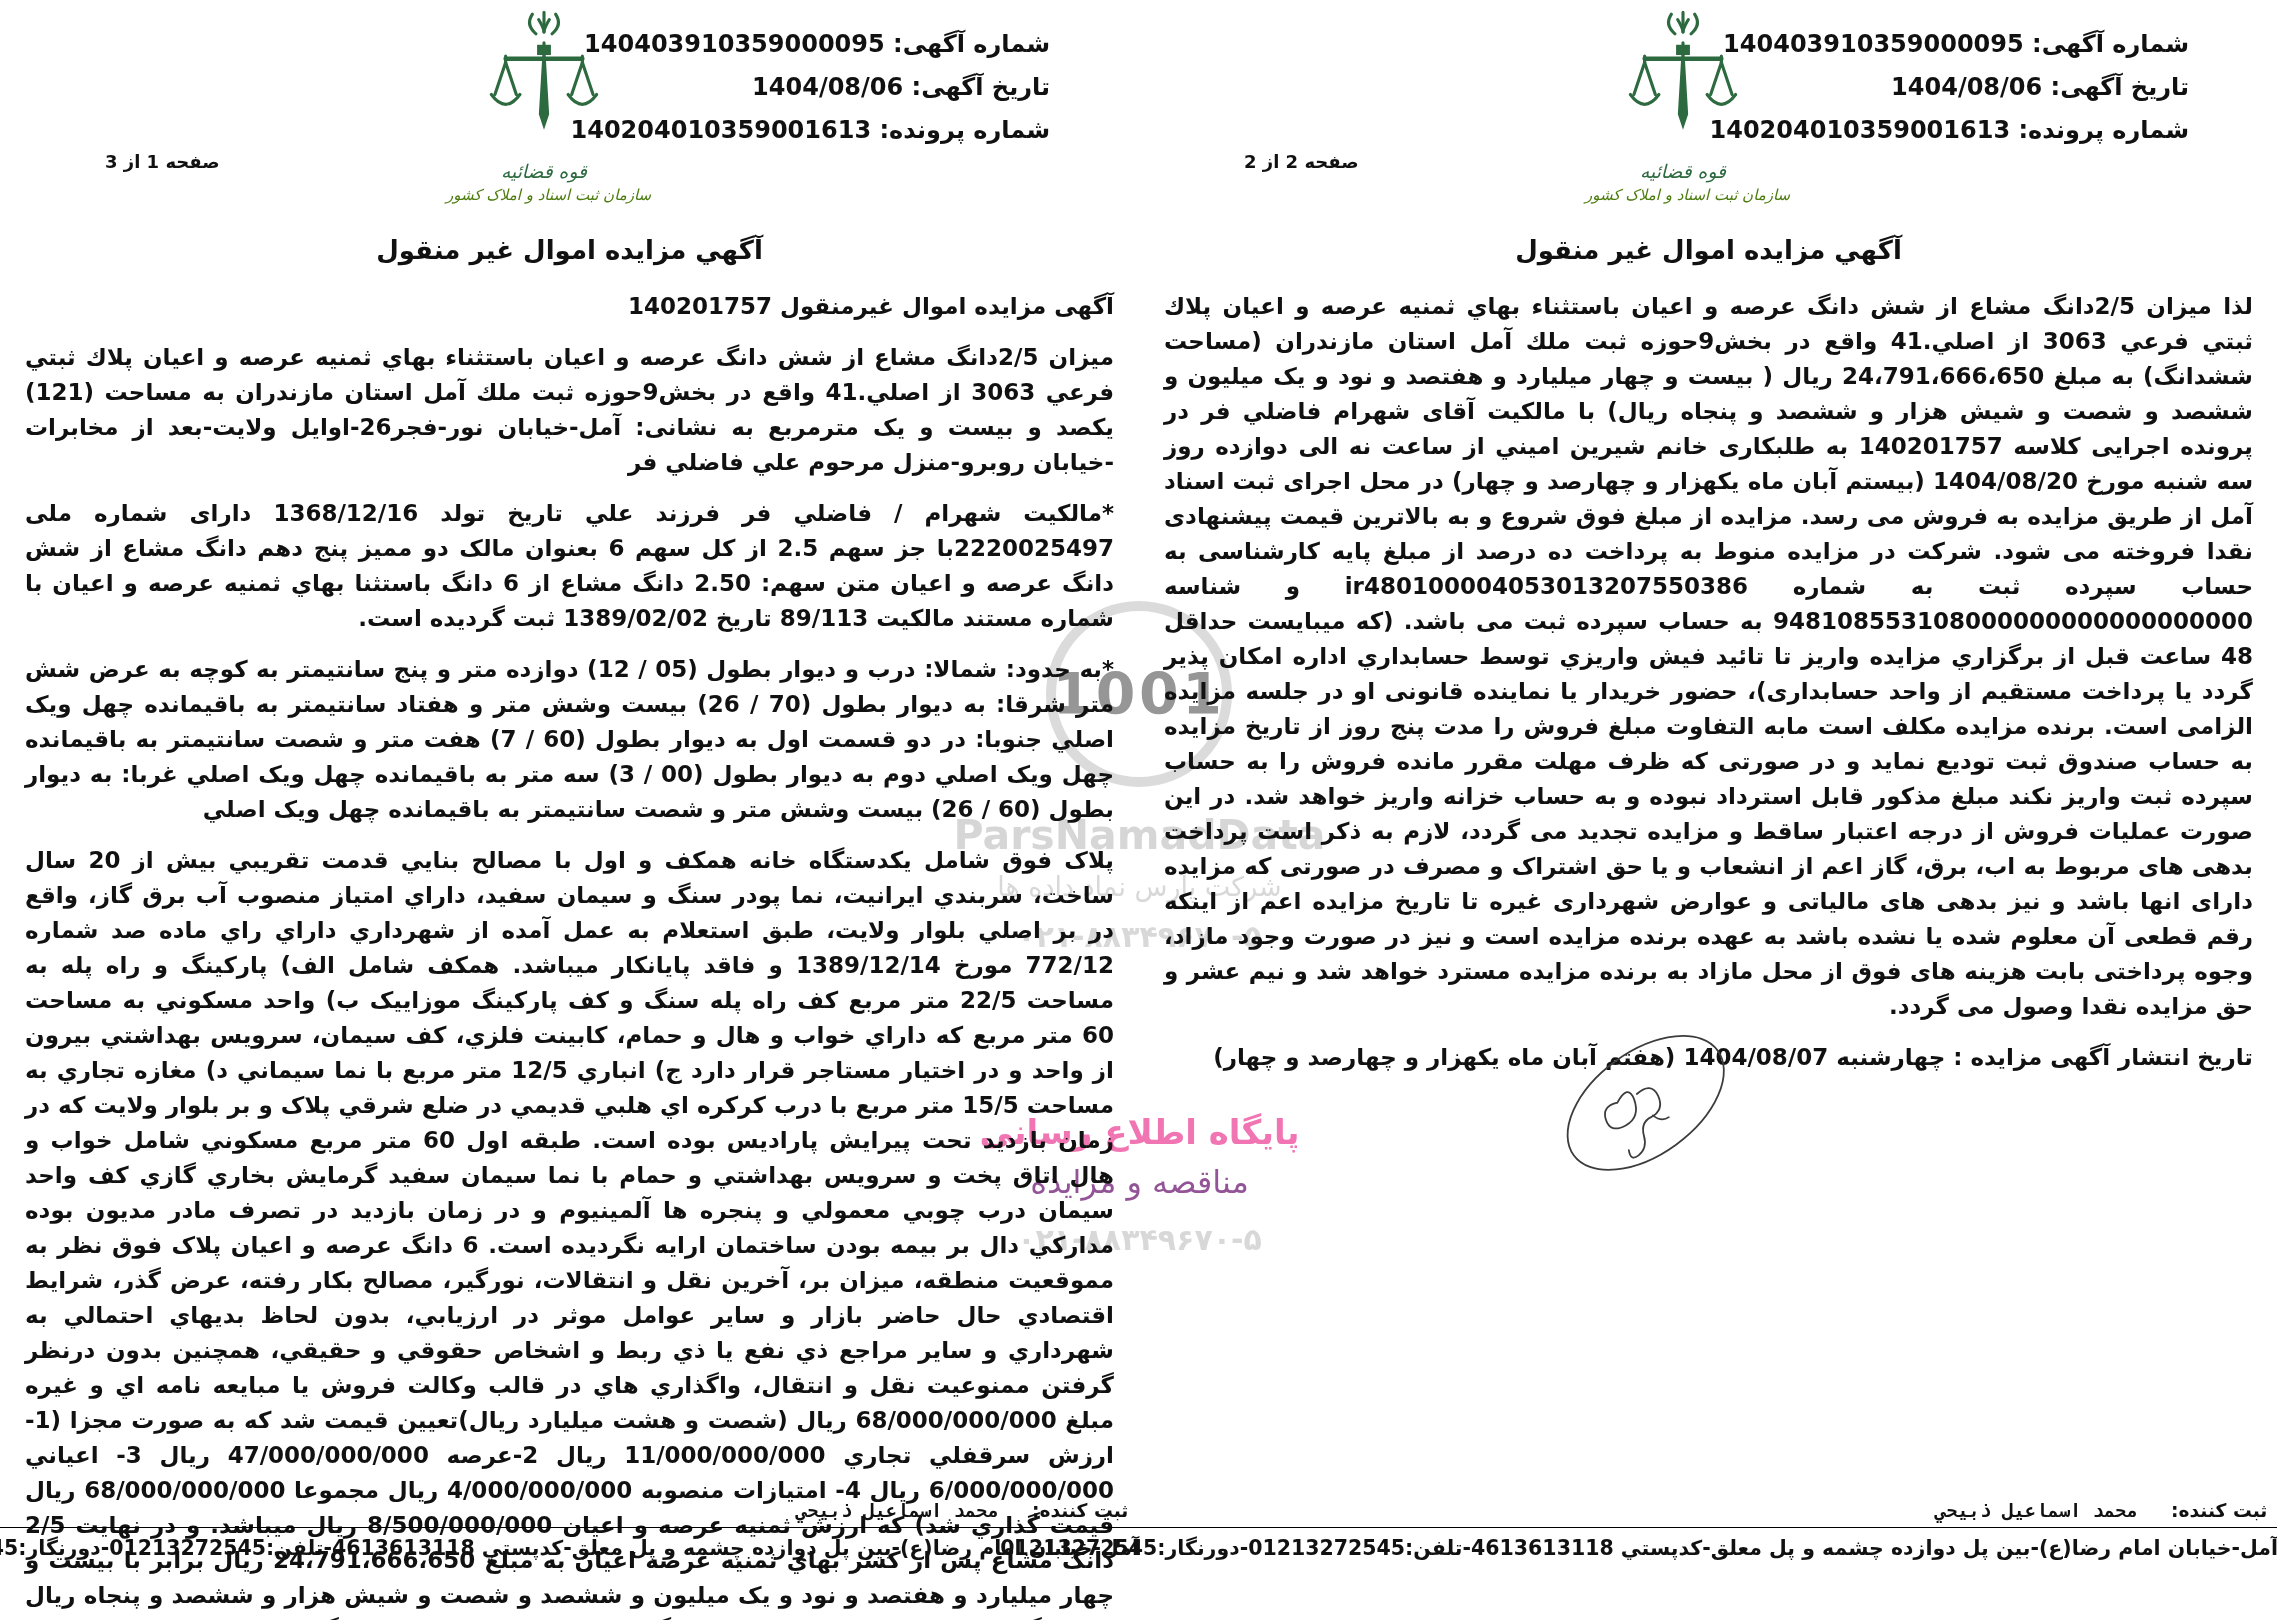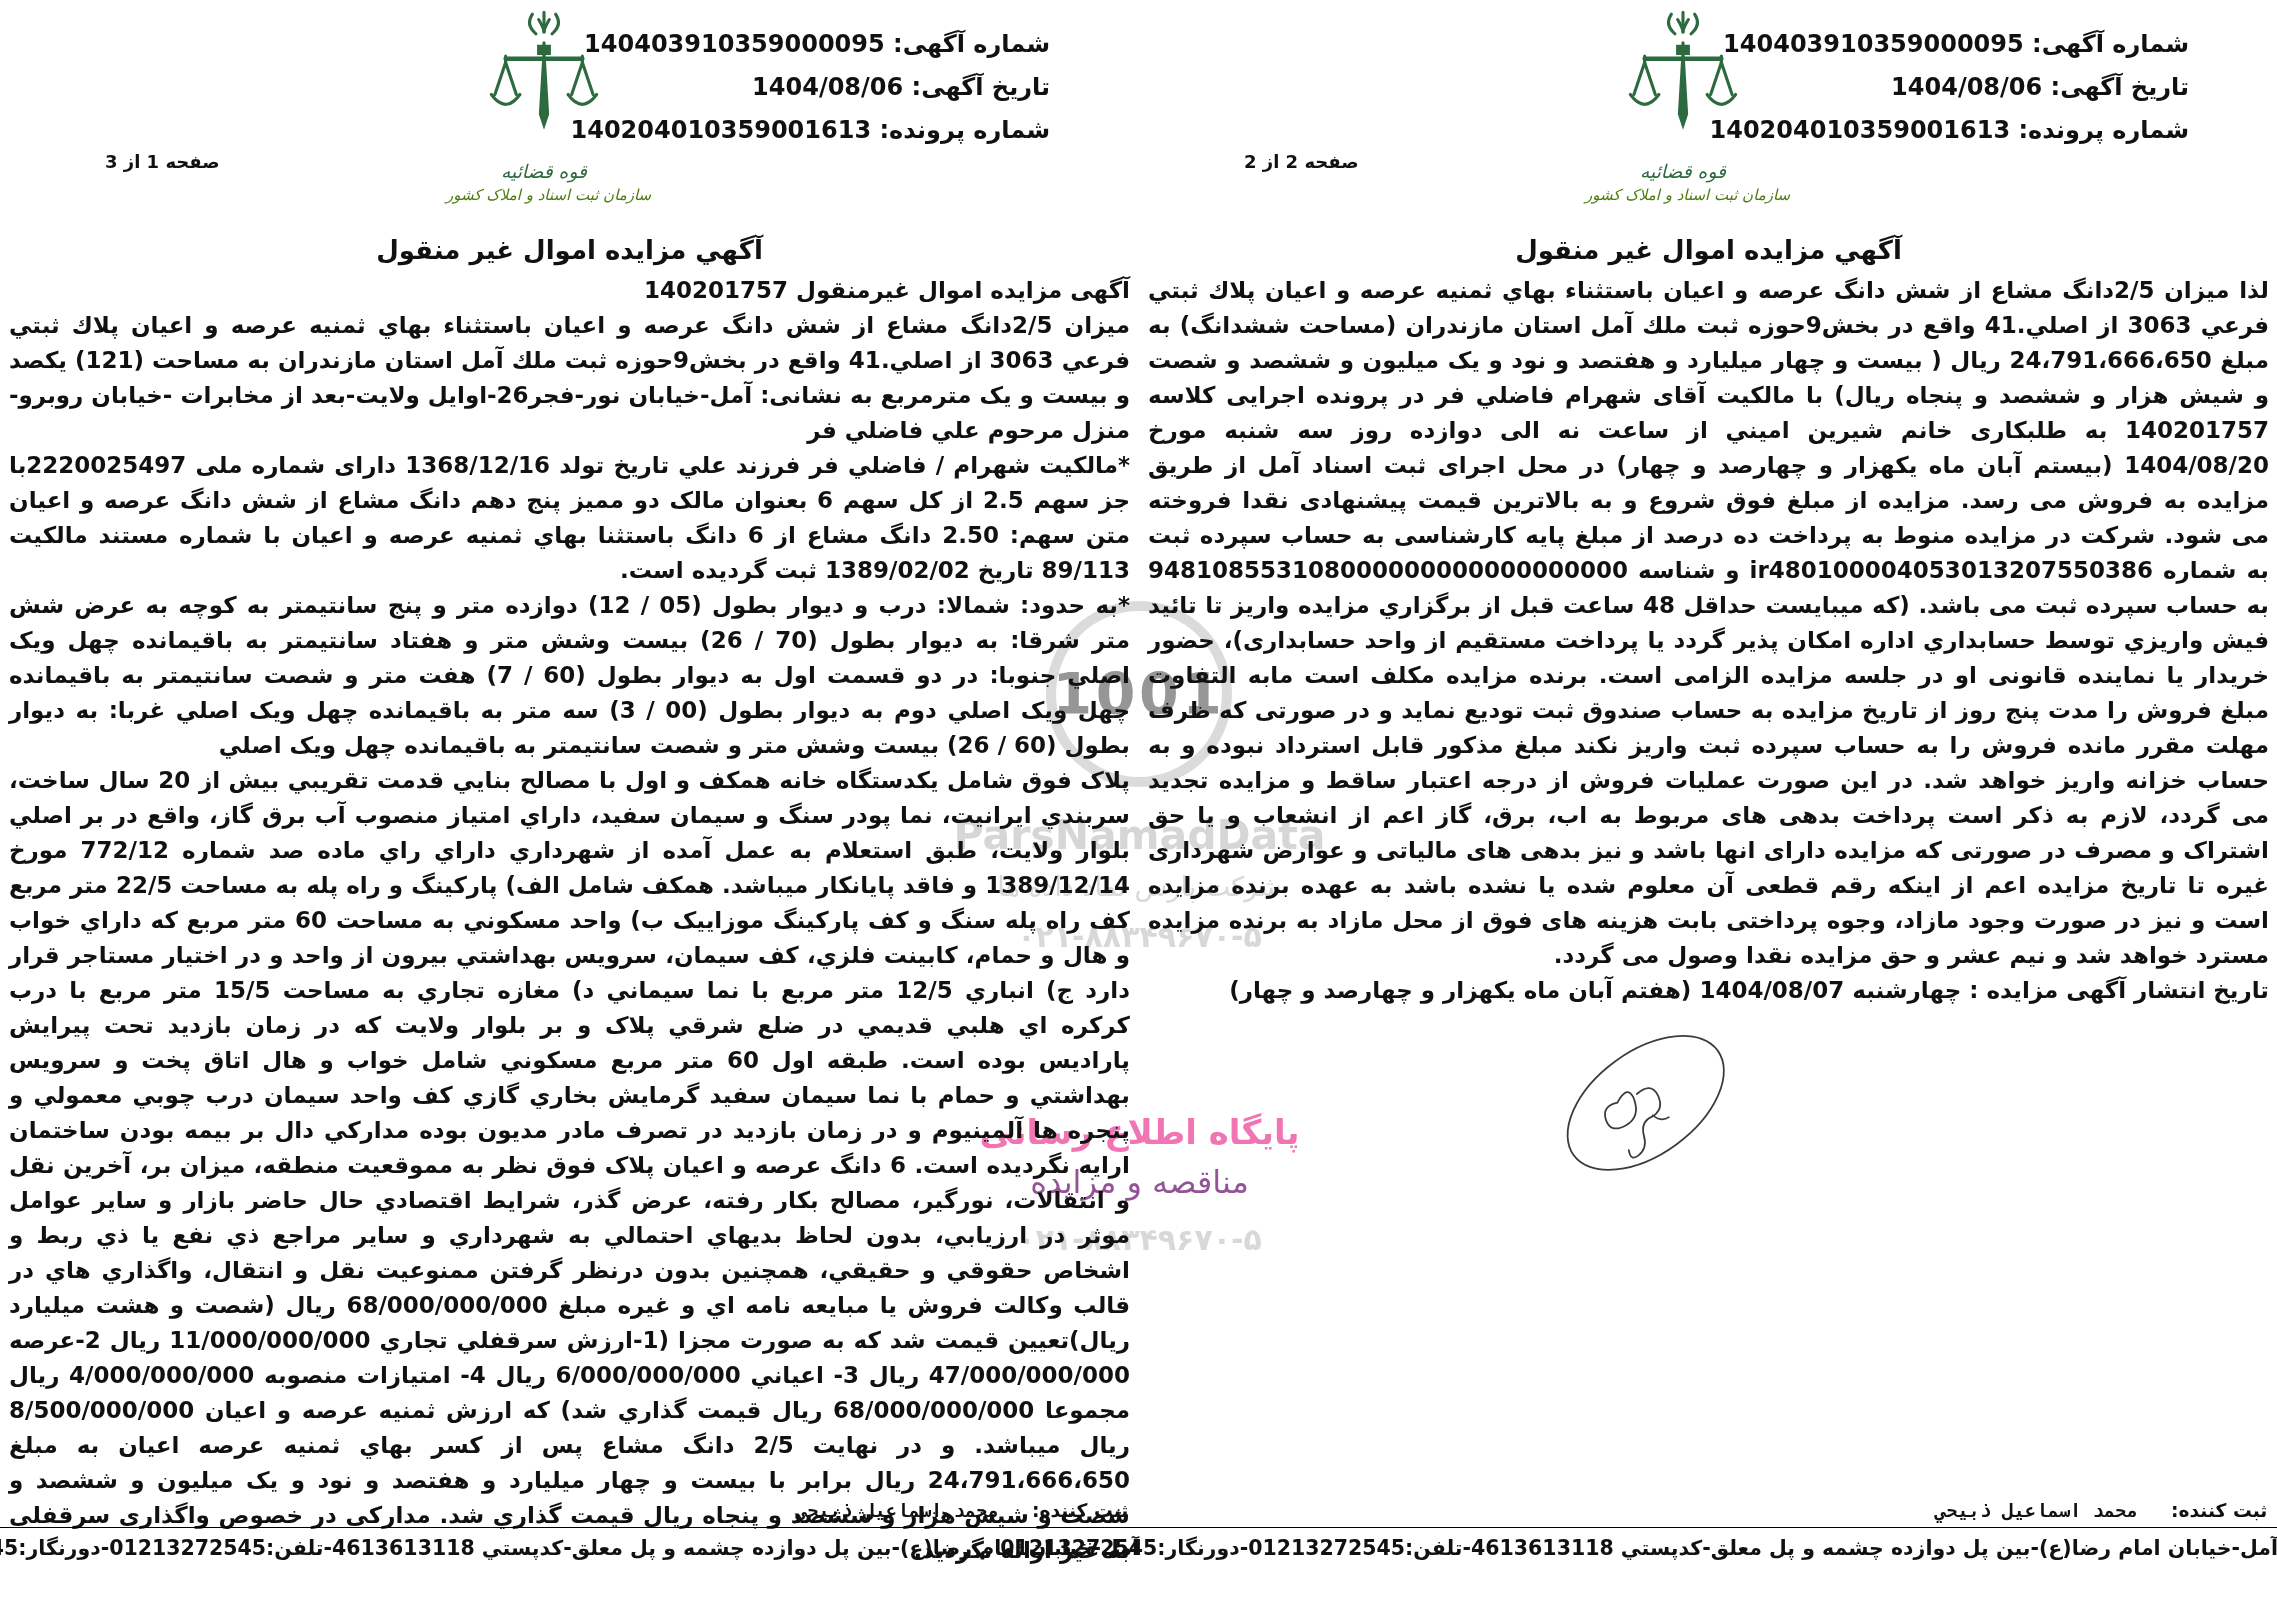--- a/index.html
+++ b/index.html
@@ -19,21 +19,21 @@
         font-size:24px;font-weight:bold;line-height:43px;z-index:2;white-space:nowrap;}
   .meta .num{font-weight:bold;}
 
   .page-label{position:absolute;top:151px;left:105px;direction:rtl;font-size:18px;font-weight:bold;z-index:2;}
 
   .doc-title{position:absolute;top:235px;left:0;width:100%;text-align:center;direction:rtl;
              font-size:26px;font-weight:bold;z-index:2;}
 
   .body-text{position:absolute;top:273px;right:9px;left:9px;direction:rtl;z-index:2;
              font-size:23px;font-weight:bold;line-height:35px;text-align:justify;}
-  .body-text p{margin:0;padding:0;}
+  .body-text p{margin:16px;padding:0;}
   .body-text p.standalone{text-align:right;}
 
   .registrar{position:absolute;top:1500px;right:10.7px;direction:rtl;font-size:18.7px;font-weight:bold;z-index:2;}
   .registrar .name{margin-right:27px;font-family:Liberation Mono, monospace;}
 
   .footer-rule{position:absolute;top:1527px;left:0;right:0;border-top:1.8px solid #000;z-index:2;}
   .footer-address{position:absolute;top:1536px;left:0;width:100%;text-align:center;direction:rtl;
                   font-size:20.5px;font-weight:bold;z-index:2;white-space:nowrap;}
 
   

